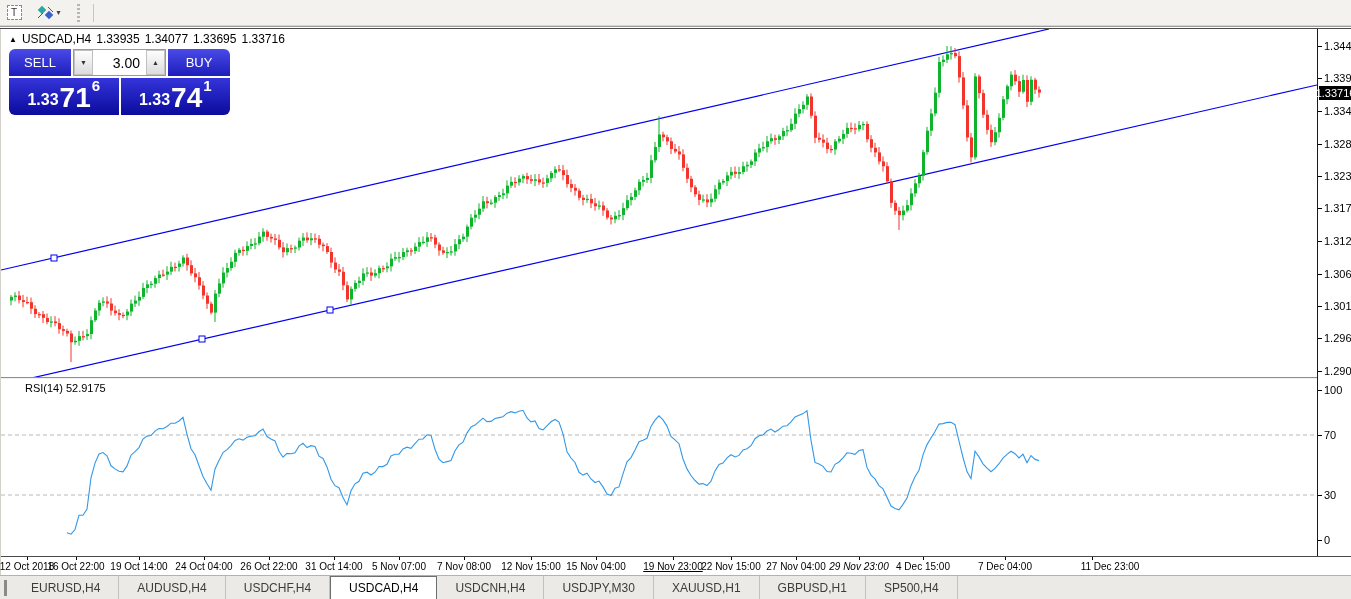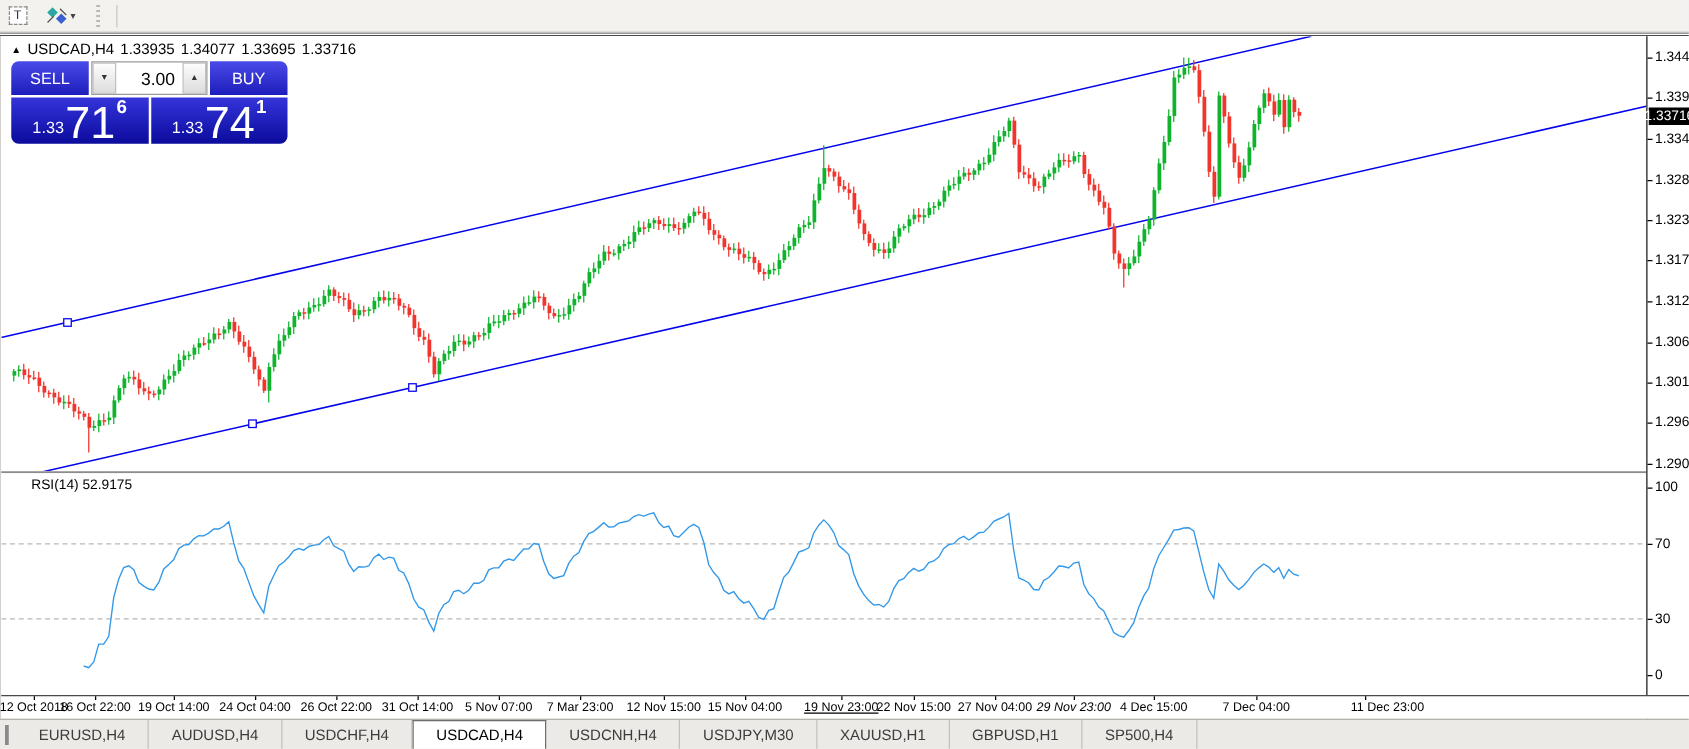--- a/index.html
+++ b/index.html
@@ -54,22 +54,22 @@
   .btn-buy  { border-radius:0 6px 0 0; }
   .vol-wrap { flex:1; display:flex; border:1px solid #9a9a9a; background:#fff; }
   .spin { width:19px; background:linear-gradient(#fdfdfd,#dcdcdc); border:1px solid #c0c0c0;
     font-size:7px; color:#333; display:flex; align-items:center; justify-content:center; cursor:pointer; }
   .vol-value { flex:1; font-size:14px; color:#000; display:flex; align-items:center; justify-content:flex-end; padding-right:6px; }
   .trade-bottom { display:flex; gap:2px; margin-top:2px; height:37px; }
   .quote { width:109.5px; color:#fff; background:linear-gradient(#3434da,#0b0b9d); display:flex;
     align-items:flex-end; justify-content:center; padding-bottom:2px; cursor:pointer; }
   .quote.sellq { border-radius:0 0 0 6px; }
   .quote.buyq  { border-radius:0 0 6px 0; }
-  .q-prefix { font-size:13px; font-weight:normal; margin-bottom:4px; }
-  .q-big { font-size:36px; line-height:30px; font-weight:400; margin:0 1px; }
+  .q-prefix { font-size:16px; font-weight:bold; margin-bottom:4px; }
+  .q-big { font-size:28px; line-height:30px; font-weight:700; margin:0 1px; }
   .q-sup { font-size:15px; font-weight:bold; line-height:12px; align-self:flex-start; margin-top:2px; }
 
   
   .tabbar { position:absolute; left:0; top:575px; width:1351px; height:24px; background:#eceae6;
     border-top:1px solid #b5b1ab; display:flex; align-items:stretch; }
   .tab-grip { width:3px; height:16px; margin:4px 6px 0 4px; background:#8a8a8a; }
   .tab { padding:0 18px; font-size:12px; color:#3c3c3c; display:flex; align-items:center;
     border-right:1px solid #c4c0ba; cursor:pointer; }
   .tab.active { background:#fff; color:#000; border:1px solid #6e6e6e; border-bottom:none; border-right:1px solid #6e6e6e; }
   svg { display:block; }
@@ -708,21 +708,21 @@
       <div class="time-label" style="left: 138px;">19 Oct 14:00</div>
       <div class="time-tick" style="left: 203px;"></div>
       <div class="time-label" style="left: 203px;">24 Oct 04:00</div>
       <div class="time-tick" style="left: 268px;"></div>
       <div class="time-label" style="left: 268px;">26 Oct 22:00</div>
       <div class="time-tick" style="left: 333px;"></div>
       <div class="time-label" style="left: 333px;">31 Oct 14:00</div>
       <div class="time-tick" style="left: 398px;"></div>
       <div class="time-label" style="left: 398px;">5 Nov 07:00</div>
       <div class="time-tick" style="left: 463px;"></div>
-      <div class="time-label" style="left: 463px;">7 Mar 23:00</div>
+      <div class="time-label" style="left: 463px;">7 Nov 08:00</div>
       <div class="time-tick" style="left: 530px;"></div>
       <div class="time-label" style="left: 530px;">12 Nov 15:00</div>
       <div class="time-tick" style="left: 595px;"></div>
       <div class="time-label" style="left: 595px; text-align: right;">15 Nov 04:00</div>
       <div class="time-tick" style="left: 672px;"></div>
       <div class="time-label" style="left: 672px; text-decoration: underline;">19 Nov 23:00</div>
       <div class="time-tick" style="left: 730px;"></div>
       <div class="time-label" style="left: 730px;">22 Nov 15:00</div>
       <div class="time-tick" style="left: 795px;"></div>
       <div class="time-label" style="left: 795px;">27 Nov 04:00</div>

